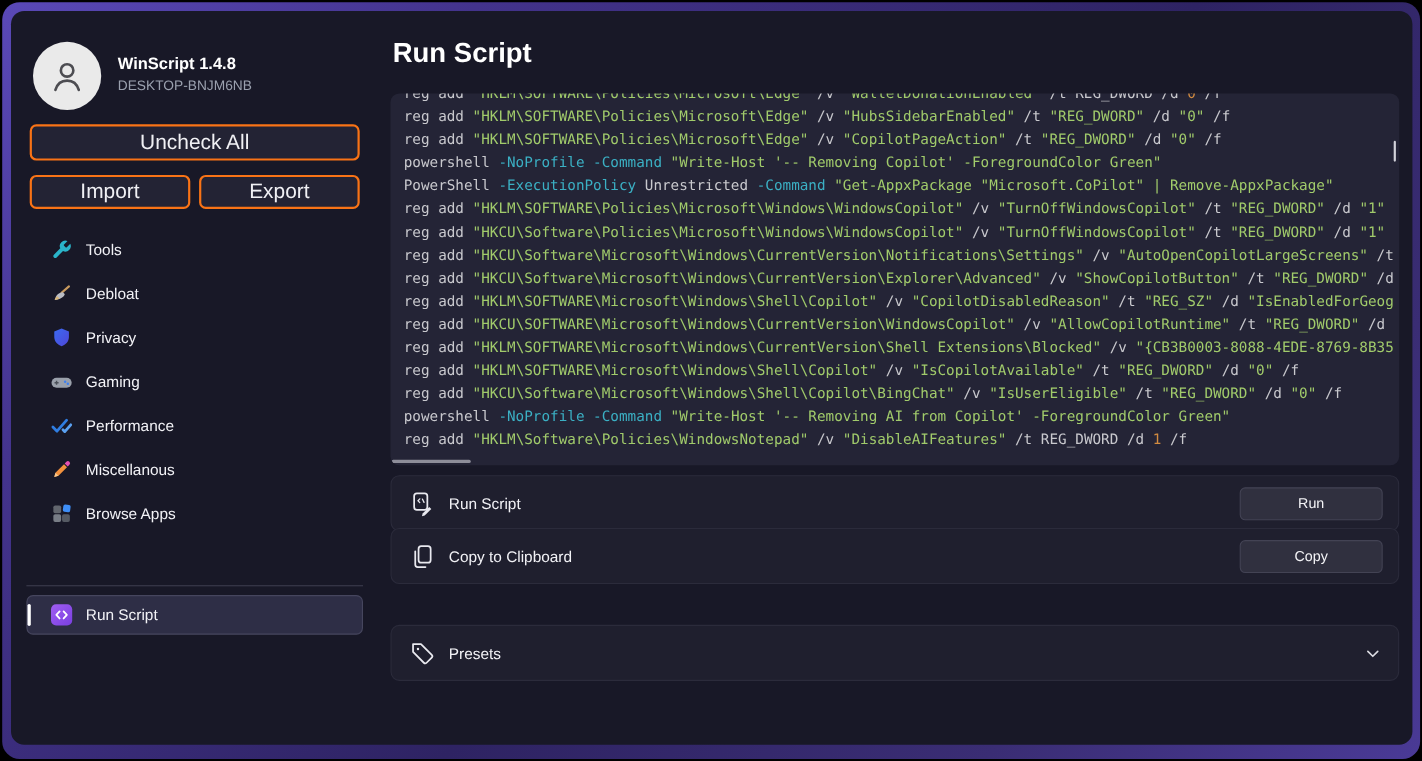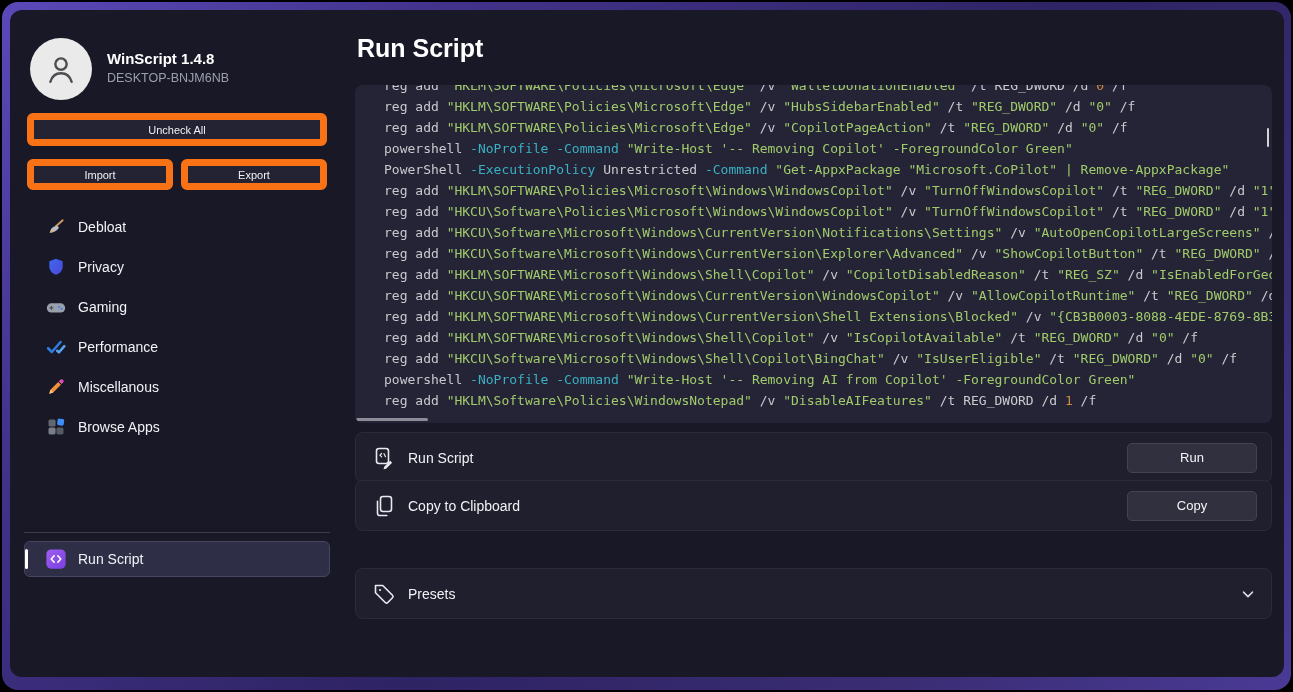--- a/index.html
+++ b/index.html
@@ -8,42 +8,42 @@
   .frame { position:absolute; inset:2px; border-radius:16px;
            background:linear-gradient(135deg,#5a49b8 0%,#43338c 22%,#2e2363 55%,#3a2d74 80%,#4a3a96 100%); }
   .window { position:absolute; left:10px; top:10px; width:1274px; height:667px;
             background:#181827; border-radius:12px; overflow:hidden; color:#fff; }
 
   
   .avatar { position:absolute; left:20px; top:28px; width:62px; height:62px;
             border-radius:50%; background:#eaeaea; display:flex; align-items:center; justify-content:center; }
   .app-name { position:absolute; left:97px; top:40px; font-size:15px; font-weight:700; }
   .device-name { position:absolute; left:97px; top:61px; font-size:12.5px; color:#9aa0ae; }
-  .side-btn { position:absolute; background:#232334; border:7px solid #f97316; border-radius:6px;
-              color:#f0f0f4; font-size:11px; display:flex; align-items:center; justify-content:center;
+  .side-btn { position:absolute; background:#232334; border:2px solid #f97316; border-radius:6px;
+              color:#f0f0f4; font-size:19px; display:flex; align-items:center; justify-content:center;
               cursor:pointer; font-family:inherit; }
   .btn-uncheck { left:17px; top:103px; width:300px; height:33px; }
   .btn-import  { left:17px; top:149px; width:146px; height:31px; }
   .btn-export  { left:171px; top:149px; width:146px; height:31px; }
   .nav { position:absolute; left:14px; top:197px; width:306px; }
   .nav-item { height:40px; display:flex; align-items:center; padding-left:21px; border-radius:6px; cursor:pointer; }
   .nav-icon { width:22px; height:22px; display:flex; align-items:center; justify-content:center; }
   .nav-label { margin-left:11px; font-size:14px; color:#f2f2f6; }
   .nav-divider { position:absolute; left:14px; top:522px; width:306px; height:1px; background:#3c3c4e; }
   .nav-selected { position:absolute; left:14px; top:531px; width:306px; height:36px;
                   background:#2e2e46; border:1px solid #46465e; border-radius:6px;
                   display:flex; align-items:center; padding-left:20px; cursor:pointer; }
   .nav-selected::before { content:""; position:absolute; left:0px; top:7px; bottom:7px; width:3px;
                           background:#fff; border-radius:3px; }
 
   
   .page-title { position:absolute; left:347px; top:24px; font-size:25px; font-weight:700; }
   .code-panel { position:absolute; left:345px; top:75px; width:917px; height:338px;
                 background:#242436; border-radius:8px; overflow:hidden; }
-  .code-pre { margin-top:-10px; padding-left:29px; font-family:"DejaVu Sans Mono", monospace;
+  .code-pre { margin-top:-10px; padding-left:12px; font-family:"DejaVu Sans Mono", monospace;
               font-size:13px; line-height:21px; }
   .code-line { white-space:pre; }
   .tok-d { color:#c9c9ce; } .tok-s { color:#a1cb6b; } .tok-p { color:#3bb0c4; } .tok-n { color:#d28b40; }
   .v-thumb { position:absolute; right:3px; top:43px; width:2px; height:19px; background:#d2d2da; border-radius:2px; cursor:pointer; }
   .h-thumb { position:absolute; left:1px; bottom:2px; width:72px; height:3px; background:#8d8d99; border-radius:2px; cursor:pointer; }
 
   .action-card { position:absolute; left:345px; width:917px; height:51px;
                  background:#1f1f2e; border:1px solid #2b2b3b; border-radius:8px;
                  display:flex; align-items:center; padding:0 14px 0 16px; }
   .card-run { top:422px; } .card-copy { top:470px; } .card-presets { top:558px; cursor:pointer; }
@@ -70,20 +70,28 @@
   <div class="device-name">DESKTOP-BNJM6NB</div>
 
   <button class="side-btn btn-uncheck">Uncheck All</button>
   <button class="side-btn btn-export">Export</button>
   <button class="side-btn btn-import">Import</button>
 
   <div class="nav">
     <div class="nav-item">
       <span class="nav-icon">
         <svg width="20" height="20" viewBox="0 0 24 24">
+            <path d="M14.7 6.3a1 1 0 000 1.4l1.6 1.6a1 1 0 001.4 0l3.77-3.77a6 6 0 01-7.94 7.94l-6.91 6.91a2.12 2.12 0 01-3-3l6.91-6.91a6 6 0 017.94-7.94l-3.76 3.76z" fill="#2ab4c9"></path>
+          </svg>
+      </span>
+      <span class="nav-label">Tools</span>
+    </div>
+    <div class="nav-item">
+      <span class="nav-icon">
+        <svg width="20" height="20" viewBox="0 0 24 24">
             <path d="M20 4l-8 7" stroke="#c89a5e" stroke-width="2.4" stroke-linecap="round"></path>
             <path d="M13.5 10.5l2 2c-1.5 3.5-5 5.5-11 6.5 1.5-6 3.5-7.5 9-8.5z" fill="#b9bcc4"></path>
             <path d="M4.5 19c2-.3 3.8-.8 5.3-1.5l-2.6-2.6C5.7 16 4.9 17.3 4.5 19z" fill="#d8b576"></path>
           </svg>
       </span>
       <span class="nav-label">Debloat</span>
     </div>
     <div class="nav-item">
       <span class="nav-icon">
         <svg width="20" height="20" viewBox="0 0 24 24">

